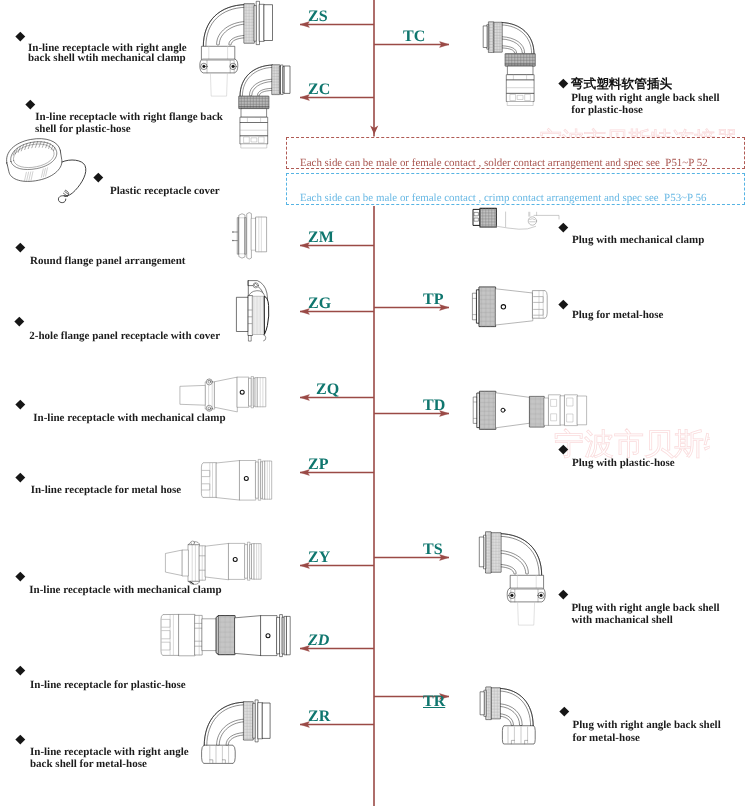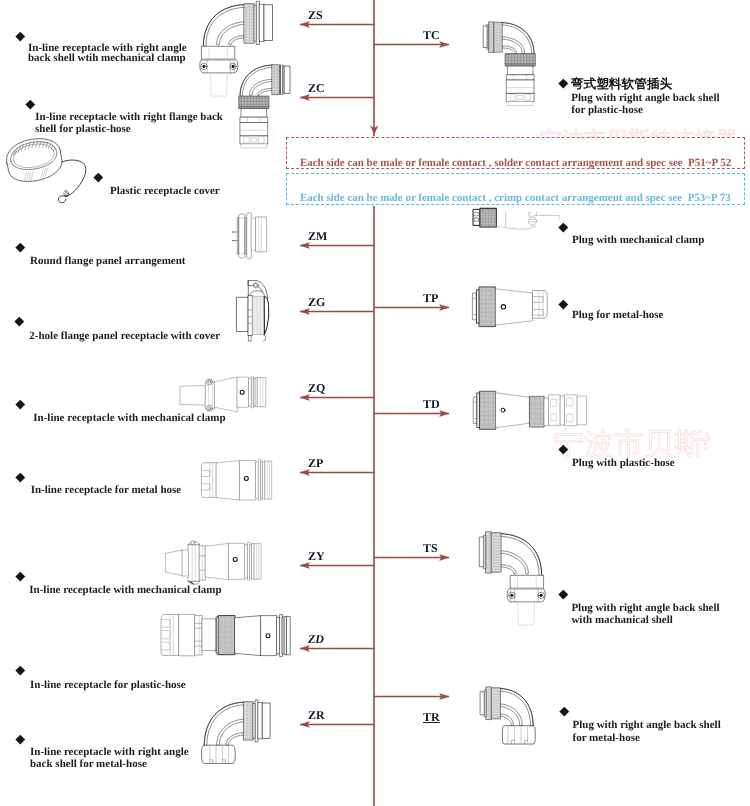--- a/index.html
+++ b/index.html
@@ -6,23 +6,23 @@
   html,body{margin:0;padding:0;background:#ffffff;}
   body{width:750px;height:806px;position:relative;overflow:hidden;
        font-family:"Liberation Serif",serif;color:#1a1a1a;
        -webkit-font-smoothing:antialiased;text-rendering:geometricPrecision;}
   #stage{position:absolute;left:0;top:0;width:750px;height:806px;background:#fff;
          will-change:transform;}
   .abs{position:absolute;}
   .cap{position:absolute;font-weight:bold;font-size:11px;line-height:12.3px;
        color:#1d1d1d;white-space:pre;}
   .cn{position:absolute;font-weight:bold;font-size:12.7px;line-height:14px;color:#141414;white-space:pre;}
-  .code{position:absolute;font-weight:bold;font-size:12px;color:#0f172a;white-space:pre;}
+  .code{position:absolute;font-weight:bold;font-size:16px;color:#0f766e;white-space:pre;}
   .dmd{position:absolute;width:6.6px;height:6.6px;background:#161616;transform:rotate(45deg);}
-  .note{position:absolute;font-weight:bold;font-size:10.95px;white-space:pre;}
+  .note{position:absolute;font-weight:normal;font-size:10.95px;white-space:pre;}
   .nbox{position:absolute;box-sizing:border-box;}
   svg{display:block;overflow:visible;}
   .ill{position:absolute;}
 </style>
 </head>
 <body>
 
 <div id="stage">
   <svg class="abs" id="spine-svg" style="left:0;top:0" width="750" height="806" viewBox="0 0 750 806">
       <g>
@@ -90,32 +90,32 @@
   <div id="wm">
       <div style="position: absolute; overflow: hidden; left: 500px; top: 100px; width: 250px; height: 41px;">
         <div style="position: absolute; left: 40px; top: 28.5px; font-size: 22px; line-height: 22px; white-space: pre; color: transparent; -webkit-text-stroke: 0.75px rgb(250, 220, 221); font-family: &quot;Liberation Sans&quot;, sans-serif; font-weight: normal;">宁波市贝斯特连接器</div>
       </div>
       <div style="position: absolute; overflow: hidden; left: 540px; top: 424px; width: 170px; height: 55px;">
         <div style="position: absolute; left: 14px; top: 6px; font-size: 30px; line-height: 30px; white-space: pre; color: transparent; -webkit-text-stroke: 0.75px rgb(250, 220, 221); font-family: &quot;Liberation Sans&quot;, sans-serif; font-weight: normal;">宁波市贝斯特连接器</div>
       </div>
     </div>
   <div id="dyn">
       <div class="code" style="left: 308px; top: 7.5px;">ZS</div>
-      <div class="code" style="left: 423px; top: 27.5px;">TC</div>
+      <div class="code" style="left: 403px; top: 27.5px;">TC</div>
       <div class="code" style="left: 308px; top: 80.5px;">ZC</div>
       <div class="code" style="left: 308px; top: 228.5px;">ZM</div>
       <div class="code" style="left: 423px; top: 290.5px;">TP</div>
       <div class="code" style="left: 308px; top: 294.5px;">ZG</div>
-      <div class="code" style="left: 308px; top: 380.5px; text-align: center;">ZQ</div>
+      <div class="code" style="left: 316px; top: 380.5px; text-align: center;">ZQ</div>
       <div class="code" style="left: 423px; top: 396.5px;">TD</div>
       <div class="code" style="left: 308px; top: 455.5px;">ZP</div>
       <div class="code" style="left: 423px; top: 540.5px;">TS</div>
       <div class="code" style="left: 308px; top: 548.5px;">ZY</div>
       <div class="code" style="left: 308px; top: 631.5px; font-style: italic;">ZD</div>
-      <div class="code" style="left: 423px; top: 710px; text-decoration: underline;">TR</div>
+      <div class="code" style="left: 423px; top: 693px; text-decoration: underline;">TR</div>
       <div class="code" style="left: 308px; top: 707.5px;">ZR</div>
       <div class="dmd" style="left: 16.7px; top: 33.2px;"></div>
       <div class="cap" style="left: 28px; top: 42.1px;">In-line receptacle with right angle</div>
       <div class="cap" style="left: 28px; top: 52px;">back shell wtih mechanical clamp</div>
       <div class="dmd" style="left: 27.1px; top: 100.9px;"></div>
       <div class="cap" style="left: 35.3px; top: 110.5px;">In-line receptacle with right flange back</div>
       <div class="cap" style="left: 35px; top: 122.8px;">shell for plastic-hose</div>
       <div class="dmd" style="left: 94.7px; top: 174.4px;"></div>
       <div class="cap" style="left: 110px; top: 185.2px;">Plastic receptacle cover</div>
       <div class="dmd" style="left: 17.4px; top: 244px;"></div>
@@ -145,21 +145,21 @@
       <div class="cap" style="left: 572px; top: 456.5px;">Plug with plastic-hose</div>
       <div class="dmd" style="left: 560.2px; top: 591px;"></div>
       <div class="cap" style="left: 571.4px; top: 601.6px;">Plug with right angle back shell</div>
       <div class="cap" style="left: 571.4px; top: 613.9px;">with machanical shell</div>
       <div class="dmd" style="left: 560.5px; top: 707.9px;"></div>
       <div class="cap" style="left: 572.5px; top: 719.4px;">Plug with right angle back shell</div>
       <div class="cap" style="left: 572.5px; top: 731.7px;">for metal-hose</div>
       <div class="nbox" style="left: 285.6px; top: 137.3px; width: 459.4px; height: 32.2px; border: 1.25px dashed rgb(176, 90, 84); background: rgb(255, 255, 255);"></div>
       <div class="note" style="left: 300px; top: 156.6px; color: rgb(168, 84, 78);">Each side can be male or female contact , solder contact arrangement and spec see  P51~P 52</div>
       <div class="nbox" style="left: 285.6px; top: 172.7px; width: 459.4px; height: 32.7px; border: 1.25px dashed rgb(86, 180, 228); background: rgb(255, 255, 255);"></div>
-      <div class="note" style="left: 300px; top: 191.6px; color: rgb(104, 184, 228);">Each side can be male or female contact , crimp contact arrangement and spec see  P53~P 73</div>
+      <div class="note" style="left: 300px; top: 191.6px; color: rgb(104, 184, 228);">Each side can be male or female contact , crimp contact arrangement and spec see  P53~P 56</div>
     </div>
   <div id="illus">
 
   <svg class="ill" style="left:0;top:0" width="750" height="806" viewBox="0 0 750 806">
     <defs>
       <pattern id="knLight" width="1.05" height="1.05" patternUnits="userSpaceOnUse">
         <rect width="1.05" height="1.05" fill="#ffffff"></rect>
         <path d="M0 .52H1.05M.52 0V1.05" stroke="#adadad" stroke-width="0.26"></path>
       </pattern>
       <pattern id="knDark" width="1.0" height="1.0" patternUnits="userSpaceOnUse">

